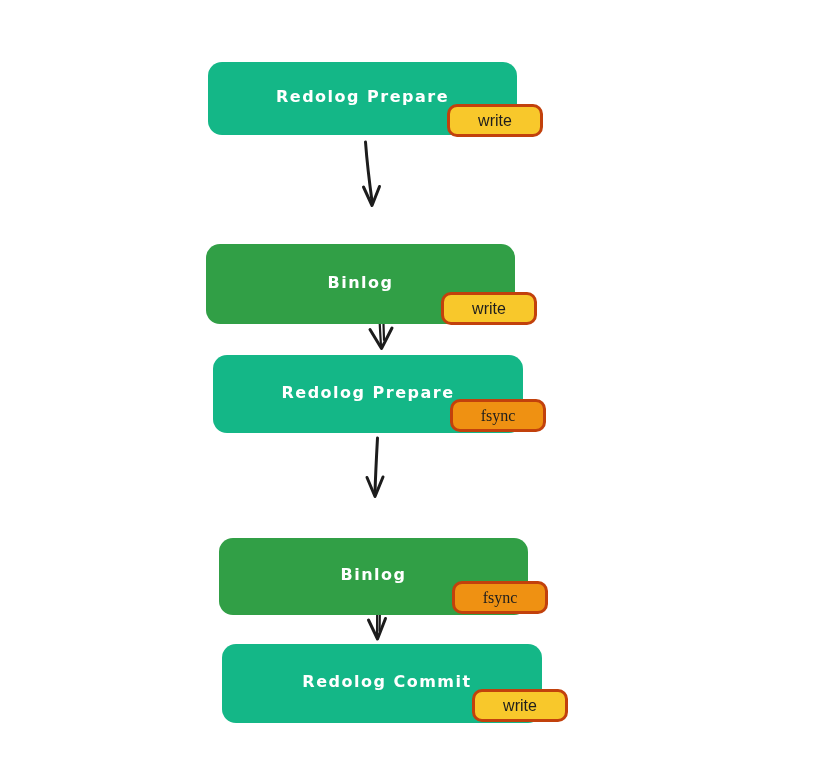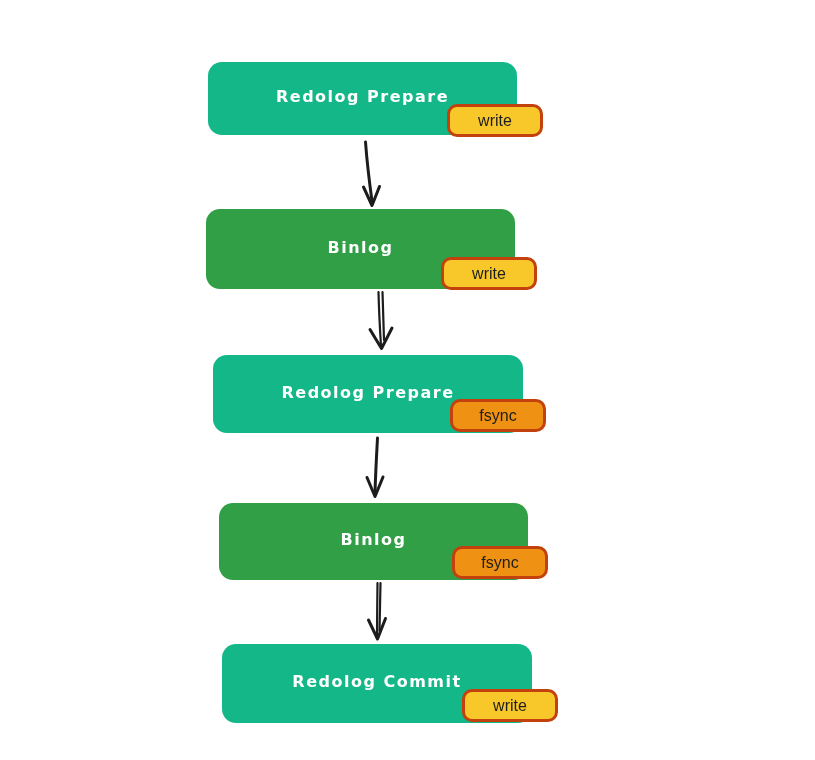--- a/index.html
+++ b/index.html
@@ -32,21 +32,21 @@
   .node::before {
     content: "";
     position: absolute;
     inset: 0;
     border-radius: inherit;
     transform: translate(-3px, 2px) rotate(-0.45deg);
     z-index: -1;
   }
   .node.teal  { background: #14b787; }
   .node.teal::before  { background: rgba(20, 183, 135, 0.38); }
-  .node.green { background: #319f46; }
+  .node.green { background: #319f46; margin-top: 35px; }
   .node.green::before { background: rgba(49, 159, 70, 0.38); }
 
   .node-label {
     color: #ffffff;
     font-family: "DejaVu Sans", sans-serif;
     font-size: 16px;
     font-weight: 700;
     letter-spacing: 1.5px;
     transform: translateY(-2px);
     white-space: nowrap;
@@ -60,28 +60,28 @@
     border-radius: 10px;
     display: flex;
     align-items: center;
     justify-content: center;
     font-family: "Liberation Sans", sans-serif;
     font-size: 16px;
     color: #1e1e1e;
     box-sizing: content-box;
   }
   .badge.yellow { background: #f8c82b; }
-  .badge.orange { background: #ef9112; }
+  .badge.orange { background: #ef9112; font-family: Liberation Serif, serif; }
 
   
   .n1 { left: 208px; top:  62px; width: 309px; height: 73px; }
   .n2 { left: 206px; top: 209px; width: 309px; height: 80px; }
   .n3 { left: 213px; top: 355px; width: 310px; height: 78px; }
   .n4 { left: 219px; top: 503px; width: 309px; height: 77px; }
-  .n5 { left: 222px; top: 644px; width: 310px; height: 79px; }
+  .n5 { left: 222px; top: 644px; width: 310px; height: 79px; padding-left: 10px; }
 
   
   .n1 .badge { right: -26px; bottom: -2px; }
   .n2 .badge { right: -22px; bottom: -1px; }
   .n3 .badge { right: -23px; bottom:  1px; }
   .n4 .badge { right: -20px; bottom:  1px; }
   .n5 .badge { right: -26px; bottom:  1px; }
 </style>
 </head>
 <body>

